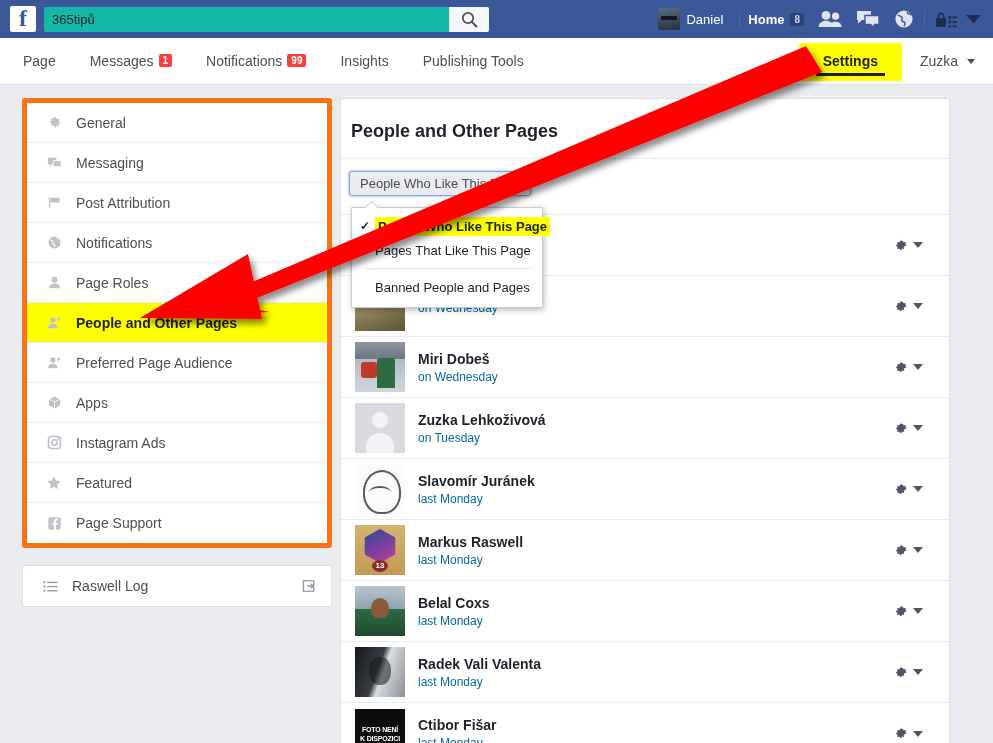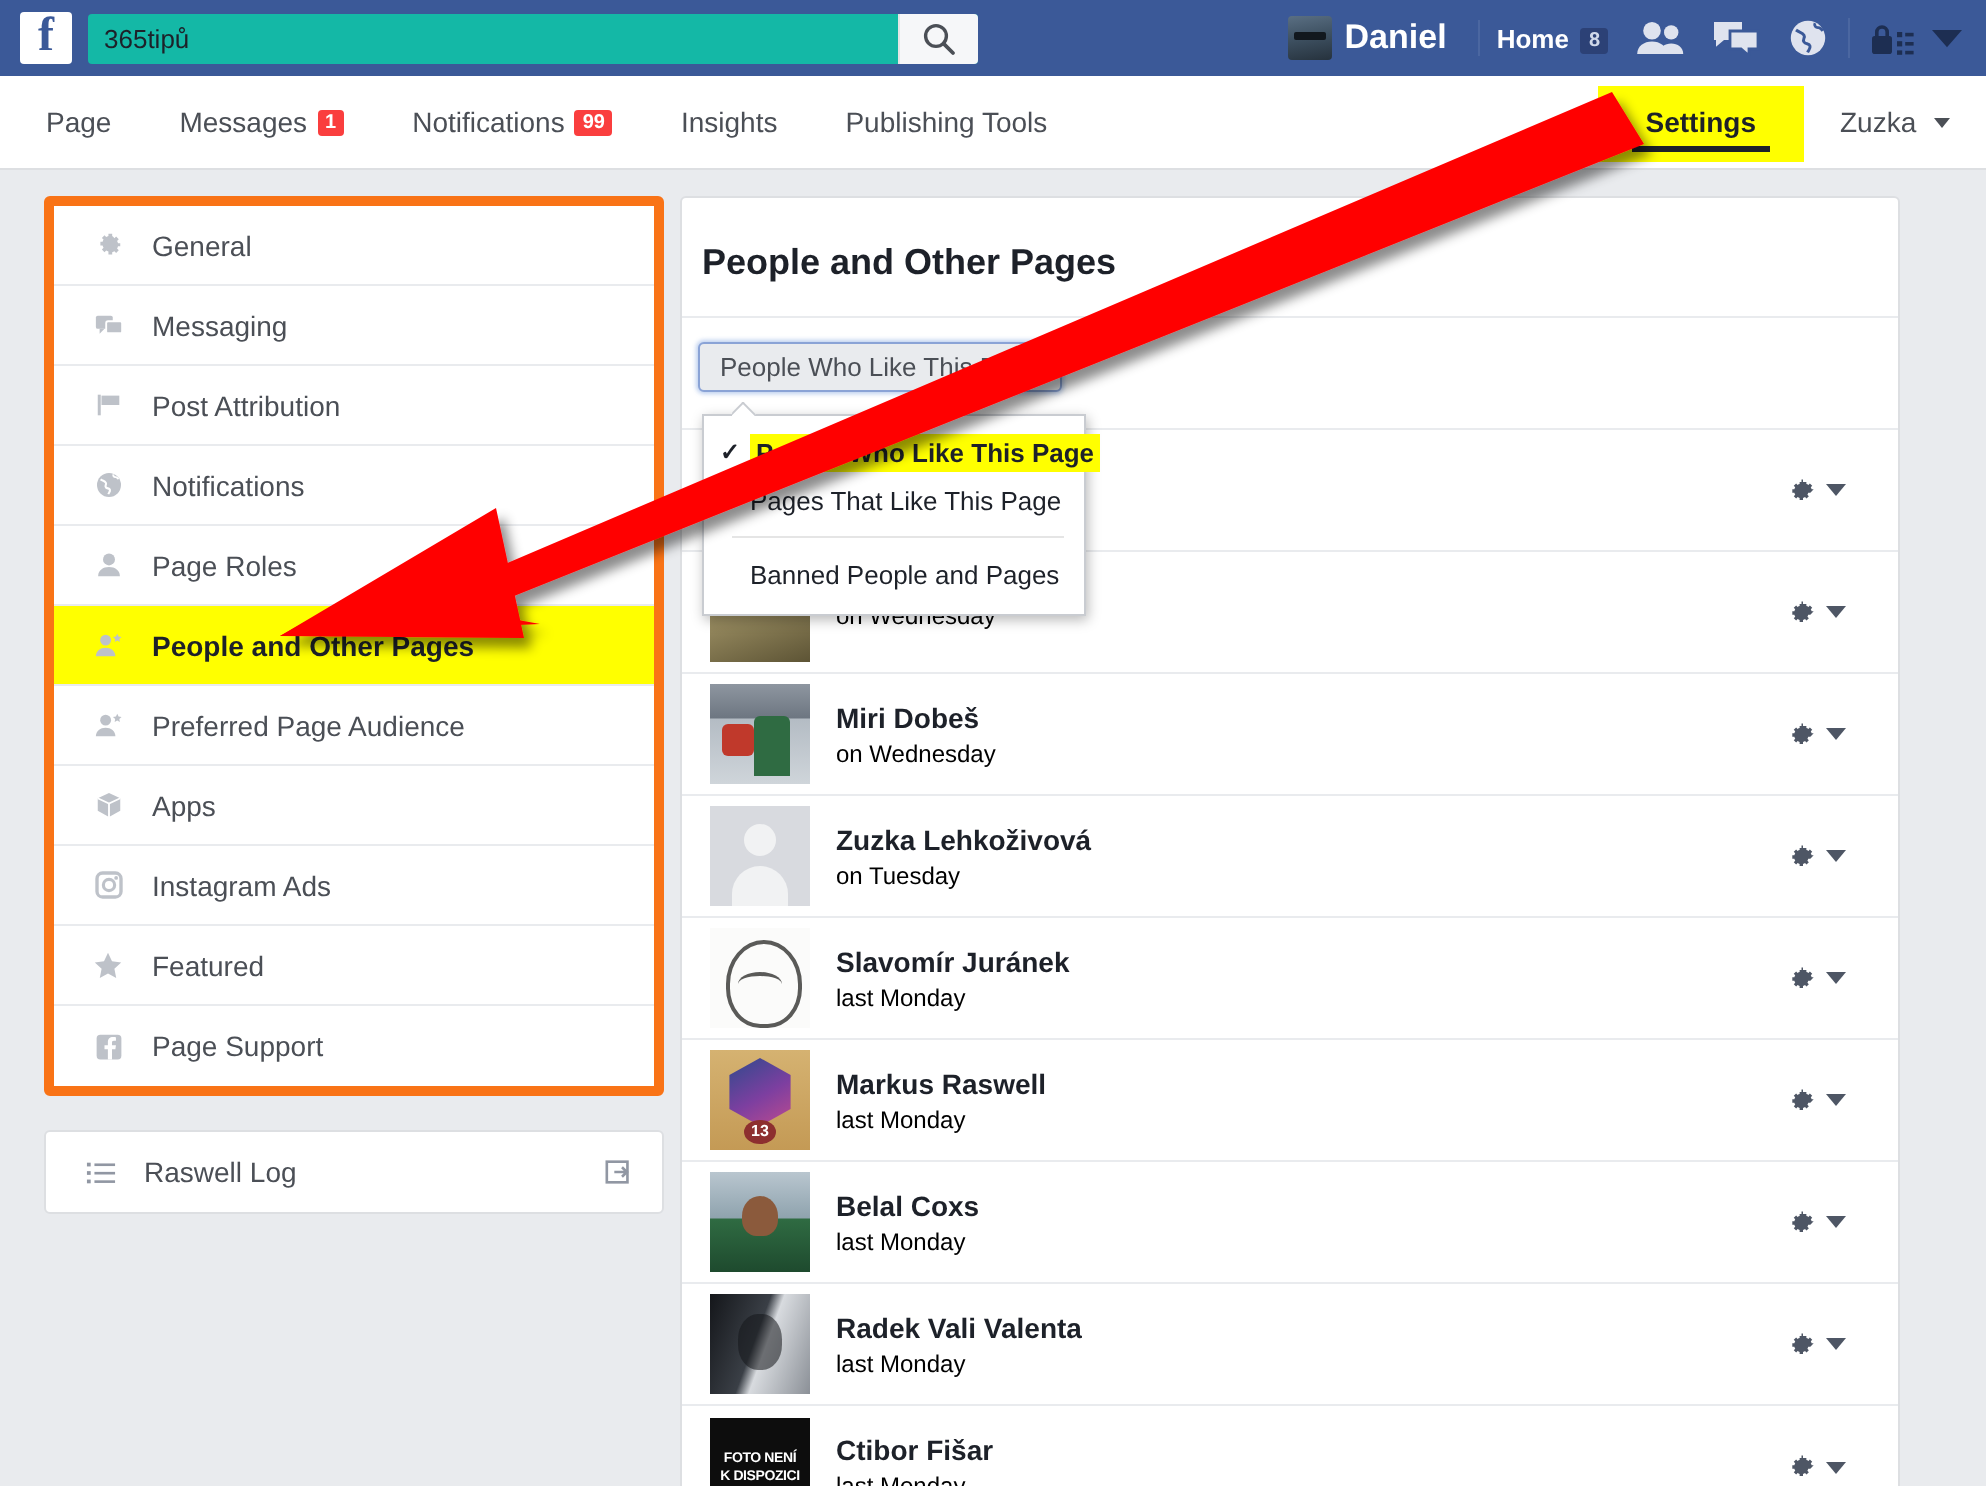--- a/index.html
+++ b/index.html
@@ -88,22 +88,22 @@
   .nav-avatar::after {
     content: "";
     position: absolute;
     left: 3px; top: 8px;
     width: 16px; height: 4px;
     background: #12181e;
     border-radius: 1px;
   }
   .nav-name {
     color: #ffffff;
-    font-size: 17px;
-    font-weight: bold;
+    font-size: 13px;
+    font-weight: normal;
     margin-left: 6px;
   }
   .nav-sep {
     width: 1px; height: 18px;
     background: #4b67a1;
     margin: 0 8px;
   }
   .nav-home {
     color: #ffffff;
     font-size: 13px;
@@ -377,21 +377,21 @@
     background: #d8dadf;
   }
   .pinfo { margin-left: 13px; flex: 1; }
   .pname {
     font-size: 14px;
     font-weight: bold;
     color: #1d2129;
   }
   .ptime {
     font-size: 12px;
-    color: #000000;
+    color: #0369a1;
     margin-top: 3px;
   }
   .pgear {
     display: flex;
     align-items: center;
     margin-right: 26px;
     cursor: pointer;
     color: #4e5665;
   }
   .gear-caret {

